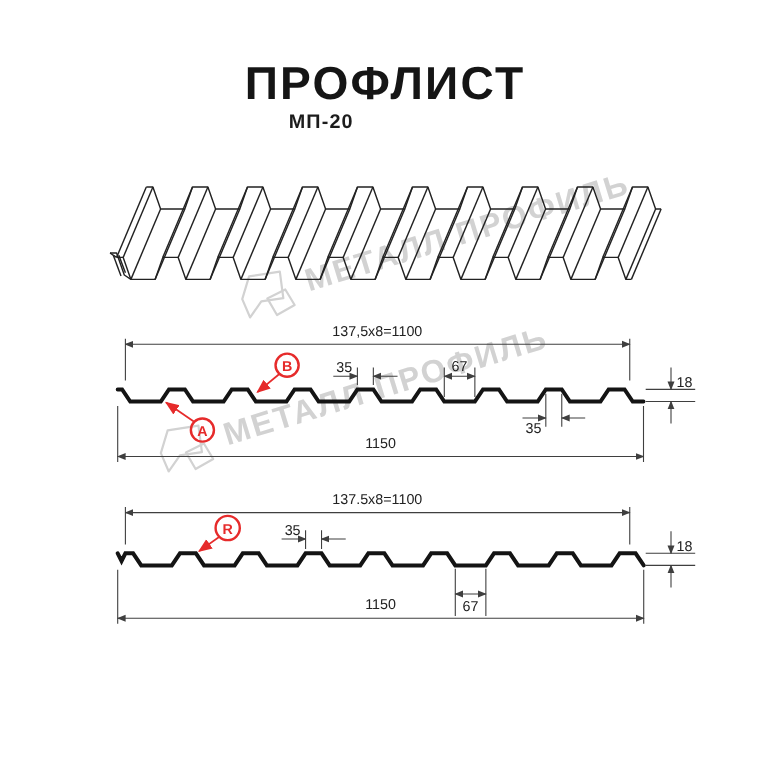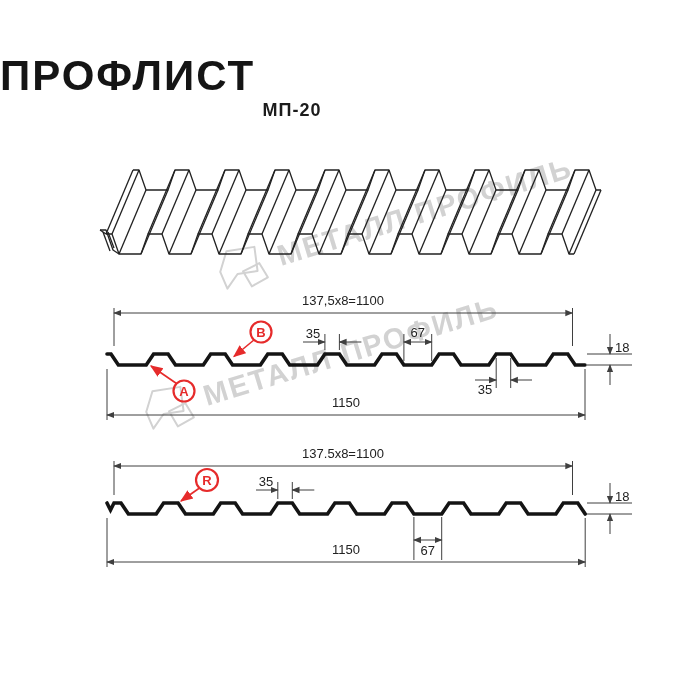--- a/index.html
+++ b/index.html
@@ -1,18 +1,18 @@
 <!DOCTYPE html>
 <html><head>
 <meta charset="utf-8">
 <style>
   html,body{margin:0;padding:0;background:#ffffff;}
   #page{position:relative;width:700px;height:700px;background:#ffffff;overflow:hidden;
         font-family:"Liberation Sans", sans-serif;color:#1a1a1a;}
-  .title{position:absolute;top:52px;left:0;width:700px;text-align:left;
+  .title{position:absolute;top:52px;left:0;width:700px;text-align:center;
          font-size:42px;font-weight:800;letter-spacing:2px;color:#151515;}
   .subtitle{position:absolute;top:100px;left:0;width:584px;text-align:center;
          font-size:18px;font-weight:600;letter-spacing:1px;color:#1c1c1c;}
   .footer{position:absolute;top:617px;left:0;width:700px;text-align:center;
          font-size:17px;font-weight:600;letter-spacing:1px;color:#323232;}
   .wm{position:absolute;display:flex;align-items:center;gap:12px;color:#d2d2d2;
       transform:rotate(-17deg);transform-origin:left bottom;pointer-events:none;}
   .wm-text{font-size:29px;font-weight:700;letter-spacing:2px;white-space:nowrap;line-height:1;}
   svg{position:absolute;display:block;}
   svg text{font-family:"Liberation Sans", sans-serif;font-size:13px;fill:#222;}

